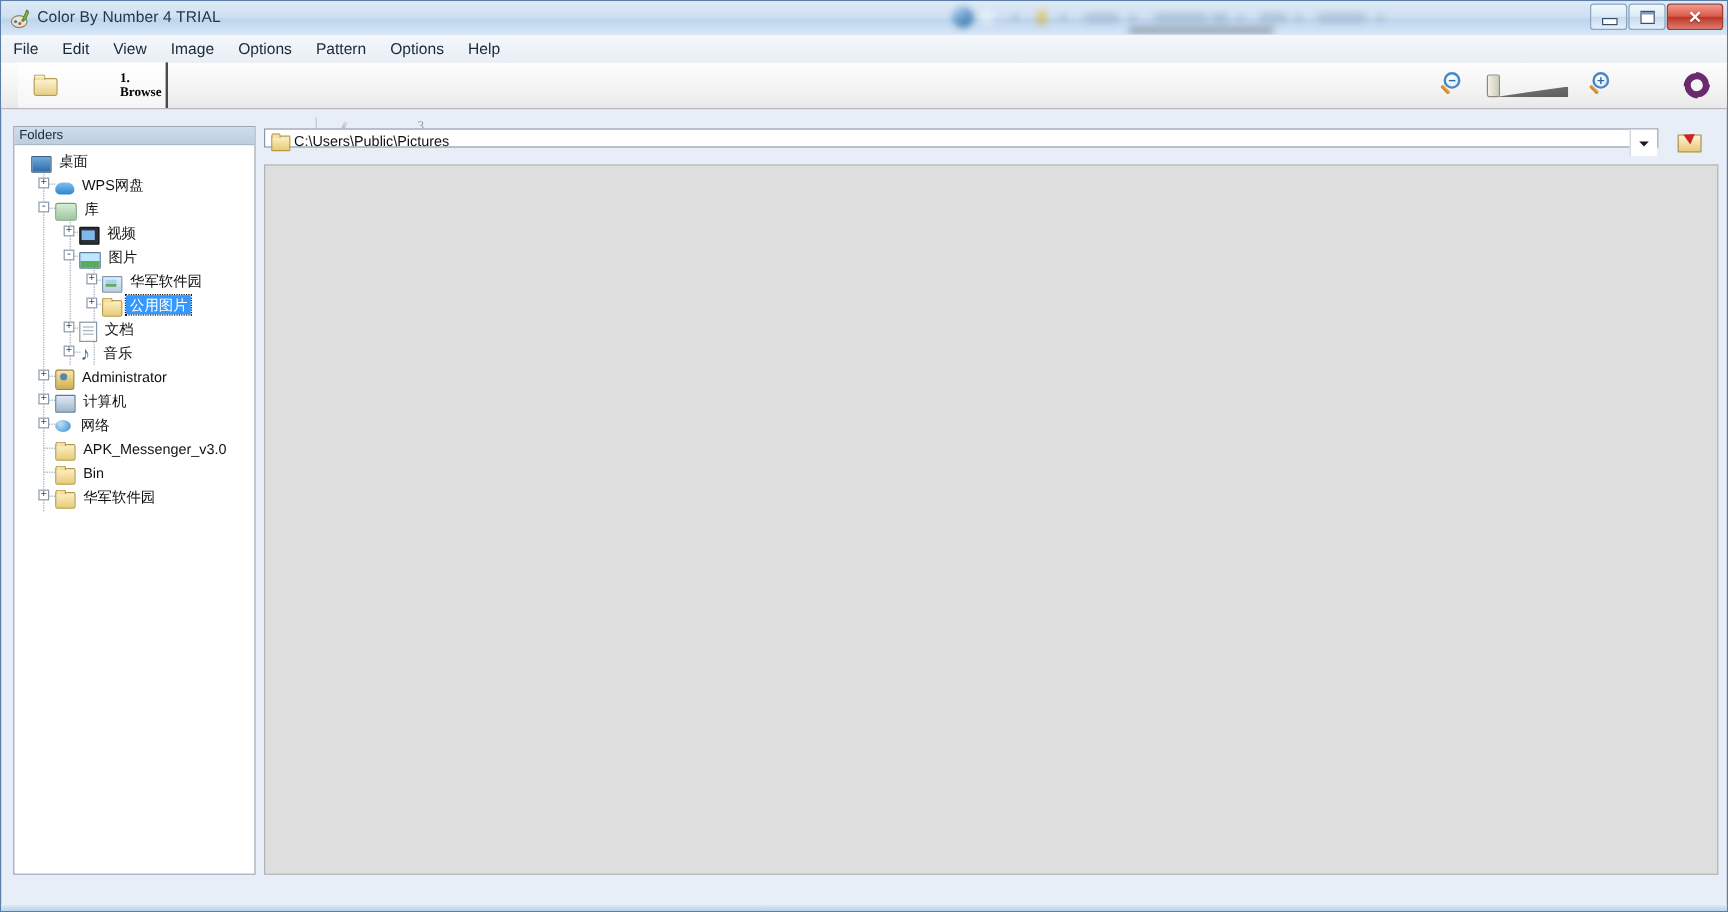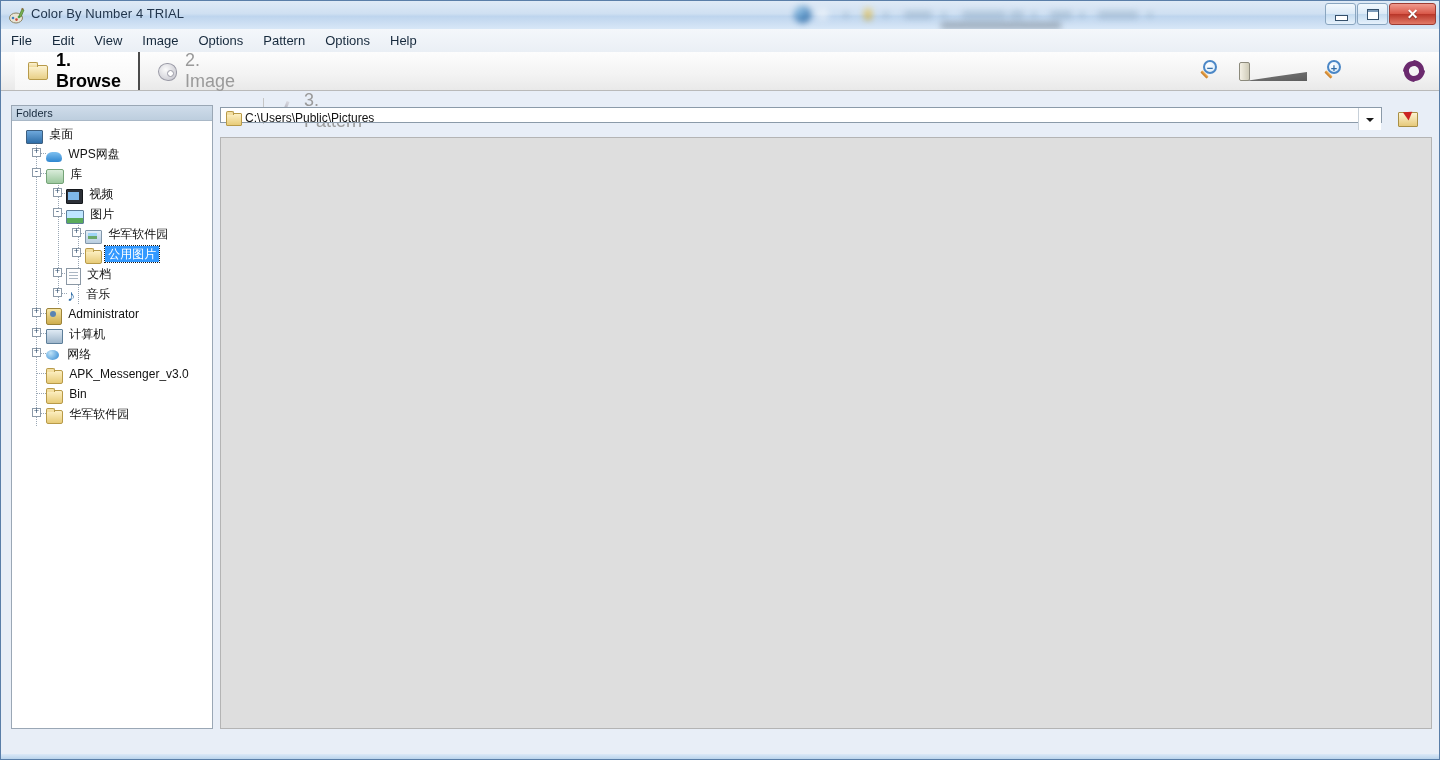--- a/index.html
+++ b/index.html
@@ -132,25 +132,26 @@
   .toolbar {
     position: absolute; left: 0; top: 51px;
     width: 1438px; height: 38px;
     background: linear-gradient(to bottom, #fdfdfd 0%, #f3f3f3 60%, #e9e9e9 100%);
     border-bottom: 1px solid #b9b9b9;
   }
   .tool-tab {
     position: absolute; top: 0; height: 38px;
     display: flex; align-items: center;
     padding: 0 12px;
-    font-family: Liberation Sans, sans-serif;
-    font-size: 18px;
+    font-family: Liberation Serif, serif;
+    font-size: 11px;
     color: #9a9a9a;
     box-sizing: border-box;
     cursor: default;
+    gap: 44px;
   }
   .tool-tab.active {
     color: #000;
     font-weight: bold;
     background: linear-gradient(to bottom, #ffffff, #f6f6f6);
     border-right: 2px solid #4b4b4b;
   }
   .tool-tab .sep-l {
     position: absolute; left: 0; top: 6px; bottom: 6px;
     width: 1px; background: #c5c5c5;
@@ -589,26 +590,20 @@
 
   <div class="toolbar">
 
     <div class="tool-tab active" style="left:14px; width:125px;">
       <span class="tool-ico">
           <i class="ic-folder"></i>
         </span>
       <span>1. Browse</span>
     </div>
 
-    <div class="tool-tab" style="left:143px; width:119px;">
-      <span class="tool-ico">
-          <i class="ic-palette"></i>
-        </span>
-      <span>2. Image</span>
-    </div>
 
     <div class="tool-tab" style="left:262px; width:126px;margin-top:40px;">
       <span class="sep-l"></span>
       <span class="tool-ico">
         <i class="ic-brush"></i>
           <i class="ic-brushline"></i>
       </span>
       <span>3. Pattern</span>
     </div>
 

